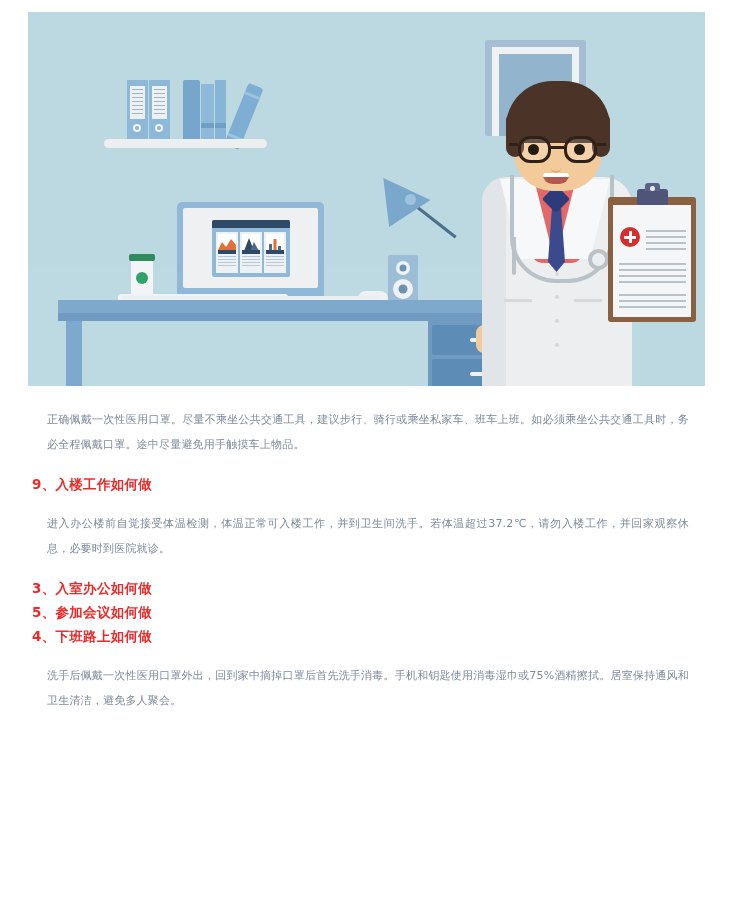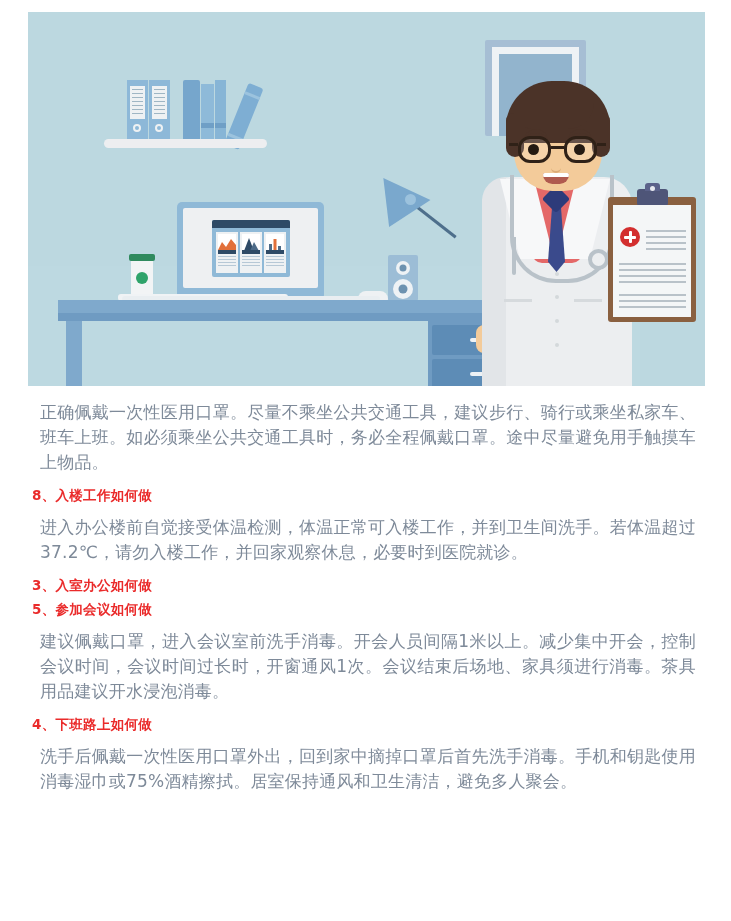--- a/index.html
+++ b/index.html
@@ -693,23 +693,23 @@
   .sec-title {
     color: #ea2b2b;
     font-size: 13.5px;
     font-weight: bold;
     line-height: 24px;
     margin: 0;
     letter-spacing: 0.3px;
   }
   .sec-body {
     color: #7e8a99;
-    font-size: 17px;
+    font-size: 11px;
     line-height: 25px;
-    margin: 8px;
+    margin: 15px;
     text-align: justify;
     letter-spacing: 0.2px;
   }
 </style>
 </head>
 <body>
 
 <div class="page">
 
   <div class="hero">
@@ -915,27 +915,26 @@
         <div class="pline" style="left:6px; top:95px; width:67px;"></div>
         <div class="pline" style="left:6px; top:101px; width:67px;"></div>
       </div>
     </div>
   </div>
 
   <div class="content">
 
     <p class="sec-body">正确佩戴一次性医用口罩。尽量不乘坐公共交通工具，建议步行、骑行或乘坐私家车、班车上班。如必须乘坐公共交通工具时，务必全程佩戴口罩。途中尽量避免用手触摸车上物品。</p>
 
-    <h3 class="sec-title">8、入楼工作如何做</h3>
+    <h3 class="sec-title">9、入楼工作如何做</h3>
     <p class="sec-body">进入办公楼前自觉接受体温检测，体温正常可入楼工作，并到卫生间洗手。若体温超过37.2℃，请勿入楼工作，并回家观察休息，必要时到医院就诊。</p>
 
     <h3 class="sec-title">3、入室办公如何做</h3>
 
     <h3 class="sec-title">5、参加会议如何做</h3>
-    <p class="sec-body">建议佩戴口罩，进入会议室前洗手消毒。开会人员间隔1米以上。减少集中开会，控制会议时间，会议时间过长时，开窗通风1次。会议结束后场地、家具须进行消毒。茶具用品建议开水浸泡消毒。</p>
 
 
     <h3 class="sec-title">4、下班路上如何做</h3>
     <p class="sec-body">洗手后佩戴一次性医用口罩外出，回到家中摘掉口罩后首先洗手消毒。手机和钥匙使用消毒湿巾或75%酒精擦拭。居室保持通风和卫生清洁，避免多人聚会。</p>
 
   </div>
 
 </div>
 
 </body></html>

